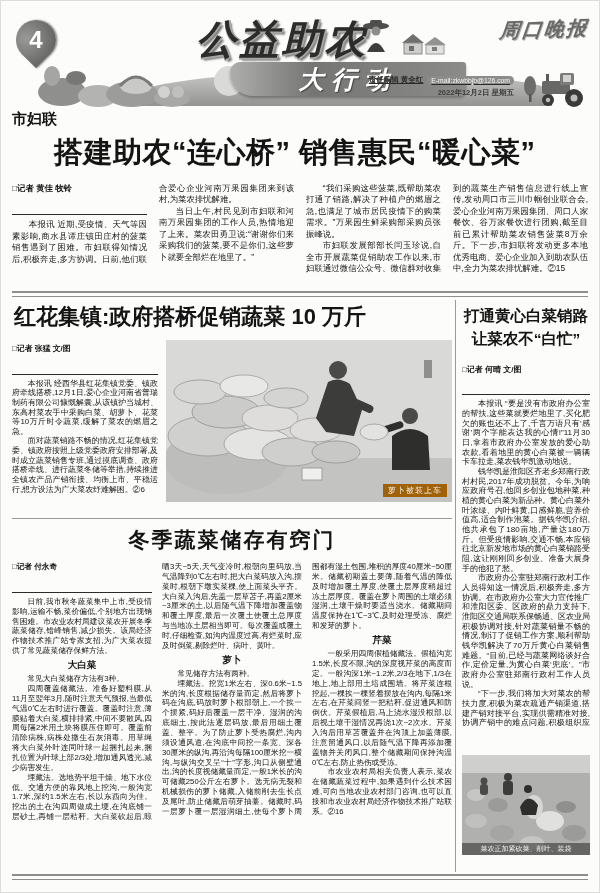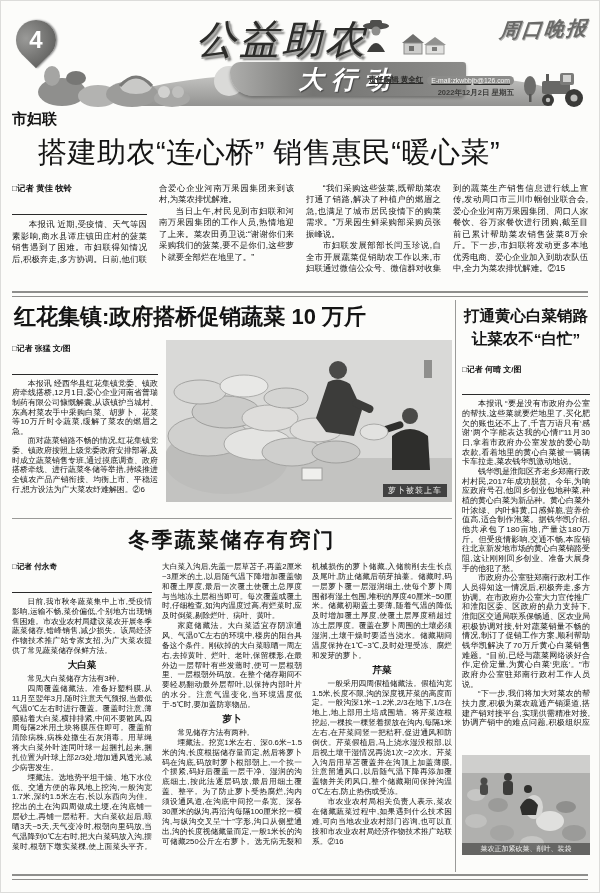--- a/index.html
+++ b/index.html
@@ -9,21 +9,21 @@
   
   .banner{position:absolute;top:16px;left:8px;right:8px;height:92px;}
   .banner-wave{position:absolute;left:120px;right:40px;bottom:2px;height:34px;
     background:linear-gradient(180deg,#c9c9c7,#939391);border-radius:100% 100% 0 0/160% 120% 0 0;}
   .page-badge{position:absolute;left:8px;top:4px;width:40px;height:40px;
     background:radial-gradient(circle at 35% 30%,#9a9a98,#565654);
     border-radius:50% 50% 50% 0;transform:rotate(-45deg);box-shadow:1px 1px 2px #888;}
   .page-badge span{display:block;transform:rotate(45deg);color:#fff;font-size:24px;font-weight:bold;
     text-align:center;line-height:40px;}
   .veg{position:absolute;left:28px;bottom:0;}
-  .title-main{position:absolute;left:188px;top:-4px;font-size:40px;font-weight:400;
+  .title-main{position:absolute;left:188px;top:-4px;font-size:40px;font-weight:700;
     font-style:italic;letter-spacing:3px;color:#2c2c2a;
     text-shadow:2px 0 0 #a6a6a4,0 2px 0 #a6a6a4,3px 3px 2px #7c7c7a;}
   .sub-accent{position:absolute;left:206px;top:50px;width:30px;height:30px;background:#dadad8;border-radius:50%;}
   .sub-banner{position:absolute;left:222px;top:46px;width:236px;height:34px;
     background:linear-gradient(90deg,#aeaeac,#757573 35%,#8b8b89);
     border-radius:20px 6px 12px 44px;box-shadow:0 2px 3px rgba(0,0,0,.3);
     text-align:center;}
   .sub-banner span{color:#fff;font-size:25px;font-weight:900;font-style:italic;
     letter-spacing:8px;line-height:34px;text-shadow:1px 1px 1px #444;}
   .farmer{position:absolute;left:352px;top:2px;}
@@ -38,31 +38,31 @@
   .date-line{margin-top:3px;font-weight:bold;text-align:right;color:#3c3c3a;}
   .tractor{position:absolute;right:0;bottom:0;}
   
   p{margin:0;text-indent:2em;}
   .byline{font-weight:bold;border-bottom:1px solid #2a2a2a;padding-bottom:20px;margin-bottom:4px;
     text-indent:0;break-inside:avoid;}
   .jtext{text-align:justify;}
   
   .art1{position:absolute;top:110px;left:12px;right:12px;}
   .kicker{font-size:15px;font-weight:bold;}
-  .headline1{font-size:29px;font-weight:400;letter-spacing:0.5px;margin:4px 0 10px 26px;}
+  .headline1{font-size:29px;font-weight:700;letter-spacing:0.5px;margin:4px 0 10px 42px;}
   .cols4{columns:4;column-gap:12px;font-size:8.4px;line-height:1.36;height:102px;overflow:hidden;}
   .rule-hd{position:absolute;left:12px;right:12px;top:291px;height:3px;
     border-top:2px solid #8e8e8c;border-bottom:1px solid #8e8e8c;}
   
   .art2{position:absolute;top:300px;left:12px;width:440px;}
   .headline2{font-size:22px;font-weight:900;margin:2px 0 8px 2px;}
   .art2-body{position:absolute;left:0;top:44px;width:146px;height:172px;overflow:hidden;
     font-size:7.9px;line-height:1.22;}
   .photo1{position:absolute;left:154px;top:40px;width:286px;height:162px;background:#d8d8d6;overflow:hidden;}
-  .photo-cap1{position:absolute;right:5px;bottom:5px;background:#404040;color:#eeeeec;
+  .photo-cap1{position:absolute;right:5px;bottom:5px;background:#a16207;color:#eeeeec;
     font-size:8px;padding:1px 5px;letter-spacing:1px;}
   .rule-mid{position:absolute;left:12px;top:518px;width:440px;border-top:1px solid #9a9a98;}
   
   .art3{position:absolute;top:526px;left:12px;width:440px;}
   .headline3{font-size:21px;font-weight:900;text-align:center;margin:0 0 8px 0;letter-spacing:2px;}
   .cols3{columns:3;column-gap:10px;font-size:7.7px;line-height:1.28;height:312px;overflow:hidden;}
   .subhead{font-size:9.5px;font-weight:bold;text-align:center;margin:3px 0;break-after:avoid;}
   
   .vrule{position:absolute;left:455px;top:300px;height:572px;width:1px;background:#9a9a98;}
   .side{position:absolute;left:462px;top:300px;width:128px;}
@@ -200,21 +200,20 @@
 
   <section class="art3">
     <h2 class="headline3">冬季蔬菜储存有窍门</h2>
     <div class="cols3 jtext">
       <p class="byline">□记者 付永奇</p>
       <p>日前,我市秋冬蔬菜集中上市,受疫情影响,运输不畅,菜价偏低,个别地方出现销售困难。市农业农村局建议菜农开展冬季蔬菜储存,错峰销售,减少损失。该局经济作物技术推广站专家支招,为广大菜农提供了常见蔬菜储存保鲜方法。</p>
       <h4 class="subhead">大白菜</h4>
       <p>常见大白菜储存方法有3种。</p>
       <p>四周覆盖储藏法。准备好塑料膜,从11月至翌年3月,随时注意天气预报,当最低气温0℃左右时进行覆盖。覆盖时注意,薄膜贴着大白菜,横排排紧,中间不要散风,四周每隔2米用土块将膜压住即可。覆盖前清除病株,病株处撒生石灰消毒。用草绳将大白菜外叶连同叶球一起捆扎起来,捆扎位置为叶球上部2/3处,增加通风透光,减少病害发生。</p>
       <p>埋藏法。选地势平坦干燥、地下水位低、交通方便的靠风地上挖沟,一般沟宽1.7米,深约1.5米左右,长以东西向为佳。挖出的土在沟四周做成土埂,在沟底铺一层砂土,再铺一层秸秆。大白菜砍起后,晾晒3天~5天,天气变冷时,根朝向里码放,当气温降到0℃左右时,把大白菜码放入沟,摆菜时,根朝下墩实菜棵,使上面菜头平齐。大白菜入沟后,先盖一层草苫子,再盖2厘米~3厘米的土,以后随气温下降增加覆盖物和覆土厚度,最后一次覆土使覆土总厚度与当地冻土层相当即可。每次覆盖或覆土时,仔细检查,如沟内温度过高,有烂菜时,应及时倒菜,剔除烂叶、病叶、黄叶。</p>
-      <p>家庭储藏法。大白菜适宜存阴凉通风、气温0℃左右的环境中,楼房的阳台具备这个条件。刚砍掉的大白菜晾晒一周左右,去掉黄叶、烂叶、老叶,保留棵形,在最外边一层帮叶有些发蔫时,便可一层根朝里、一层根朝外码放。在整个储存期间不要轻易翻动最外层帮叶,以保持内部叶片的水分。注意气温变化,当环境温度低于-5℃时,要加盖防寒物品。</p>
       <h4 class="subhead">萝卜</h4>
       <p>常见储存方法有两种。</p>
       <p>埋藏法。挖宽1米左右、深0.6米~1.5米的沟,长度根据储存量而定,然后将萝卜码在沟底,码放时萝卜根部朝上,一个挨一个摆紧,码好后覆盖一层干净、湿润的沟底细土,按此法逐层码放,最后用细土覆盖、整平。为了防止萝卜受热腐烂,沟内须设通风道,在沟底中间挖一条宽、深各30厘米的纵沟,再沿沟每隔100厘米挖一横沟,与纵沟交叉呈“十”字形,沟口从侧壁通出,沟的长度视储藏量而定,一般1米长的沟可储藏250公斤左右萝卜。选无病无裂和机械损伤的萝卜储藏,入储前削去生长点及尾叶,防止储藏后萌芽抽薹。储藏时,码一层萝卜覆一层湿润细土,使每个萝卜周围都有湿土包围,堆积的厚度40厘米~50厘米。储藏初期盖土要薄,随着气温的降低及时增加覆土厚度,使覆土层厚度稍超过冻土层厚度。覆盖在萝卜周围的土壤必须湿润,土壤干燥时要适当浇水。储藏期间温度保持在1℃~3℃,及时处理受冻、腐烂和发芽的萝卜。</p>
       <h4 class="subhead">芹菜</h4>
       <p>一般采用四周假植储藏法。假植沟宽1.5米,长度不限,沟的深度视芹菜的高度而定。一般沟深1米~1.2米,2/3在地下,1/3在地上,地上部用土培成围墙。将芹菜连根挖起,一棵挨一棵竖着摆放在沟内,每隔1米左右,在芹菜间竖一把秸秆,促进通风和防倒伏。芹菜假植后,马上浇水湿没根部,以后视土壤干湿情况再浇1次~2次水。芹菜入沟后用草苫覆盖并在沟顶上加盖薄膜,注意留通风口,以后随气温下降再添加覆盖物并关闭风口,整个储藏期间保持沟温0℃左右,防止热伤或受冻。</p>
       <p>市农业农村局相关负责人表示,菜农在储藏蔬菜过程中,如果遇到什么技术困难,可向当地农业农村部门咨询,也可以直接和市农业农村局经济作物技术推广站联系。②16</p>
     </div>
   </section>
 
   <div class="vrule"></div>

